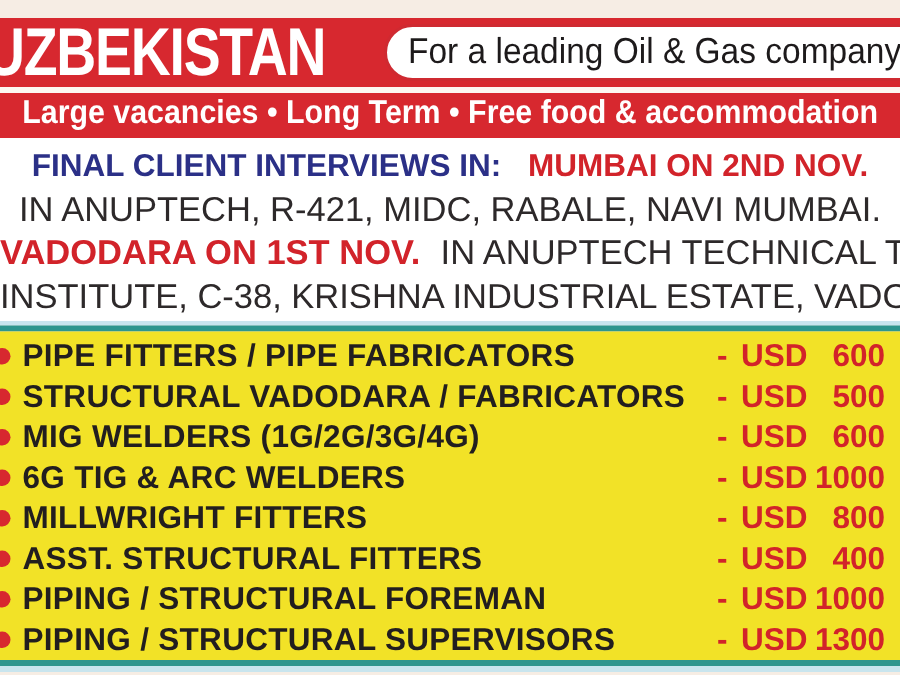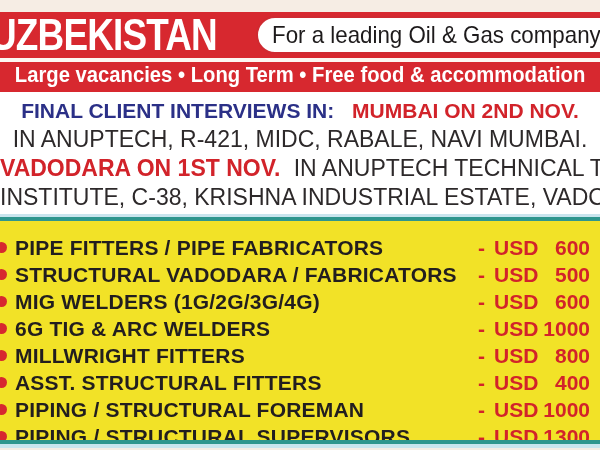--- a/index.html
+++ b/index.html
@@ -39,21 +39,21 @@
   .navy-b { color:var(--navy,#2b3087); font-weight:bold; }
   .red-b  { color:var(--red_text,#d2232a); font-weight:bold; }
   .gap-l  { margin-left:12px; }
   .gap-s  { margin-left:7px; }
 
   
   .cyan-line { height:3px; background:var(--cyan,#c9e5ee); flex:none; }
   .teal-line { height:4px; background:var(--teal,#2f968e); flex:none; }
 
   
-  .yellow { flex:1; background:var(--yellow,#f2e227); padding-top:13px; box-sizing:border-box; overflow:hidden; }
+  .yellow { flex:1; background:var(--yellow,#f2e227); padding-top:3px; box-sizing:border-box; overflow:hidden; }
   .row { height:27px; display:flex; align-items:center; padding-right:10px; }
   .bullet { width:11px; height:11px; border-radius:50%; background:var(--red,#d7282f); margin-left:-4px; margin-right:8px; flex:none; }
   .job { flex:1; font-weight:bold; font-size:21px; color:#221e1f; letter-spacing:.2px; white-space:nowrap; overflow:hidden; }
   .dash { color:var(--red_text,#d2232a); font-weight:bold; font-size:21px; width:16px; flex:none; }
   .cur  { color:var(--red_text,#d2232a); font-weight:bold; font-size:21px; width:48px; flex:none; }
   .amt  { color:var(--red_text,#d2232a); font-weight:bold; font-size:21px; width:48px; text-align:right; flex:none; }
 
   .bottom-strip { height:2px; background:#f6ede4; flex:none; }
 </style>
 </head>

